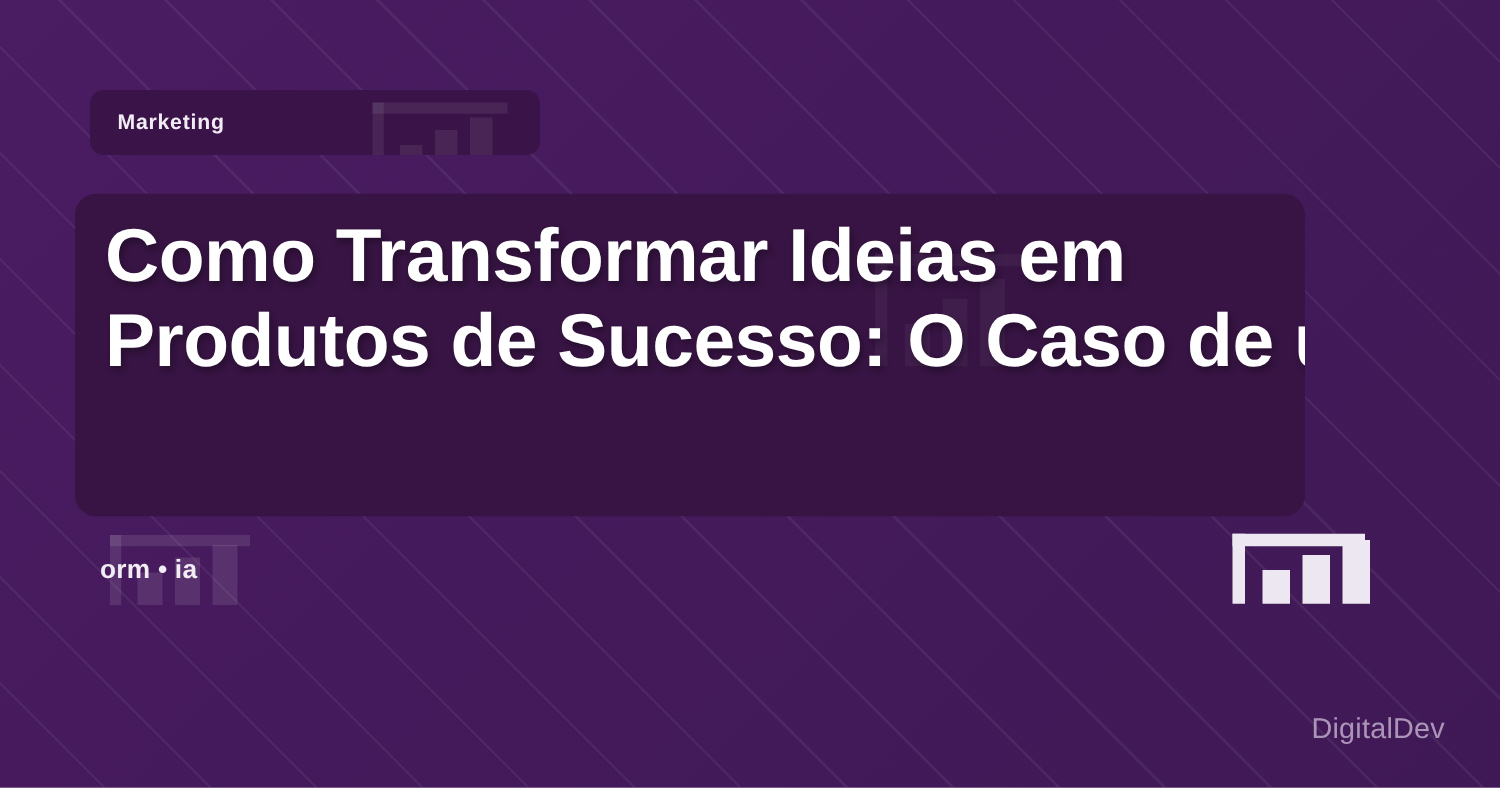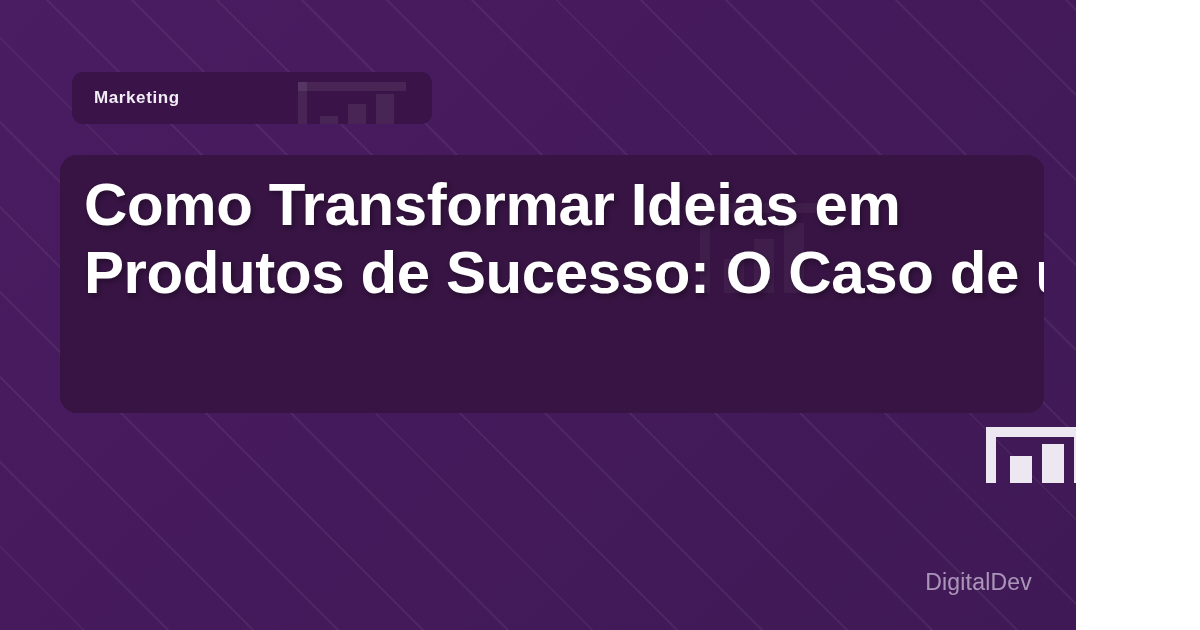--- a/index.html
+++ b/index.html
@@ -5,21 +5,21 @@
   * { margin:0; padding:0; box-sizing:border-box; }
 
   html, body {
     width:1200px; height:630px;
     overflow:hidden;
     font-family:"Liberation Sans", sans-serif;
   }
 
   #og-card {
     position:relative;
-    width:1076px; height:630px;
+    width:1200px; height:630px;
     background:#461A5E;
     background-image:linear-gradient(135deg,#4A1C62 0%,#451A5C 45%,#3F1955 100%);
     overflow:hidden;
   }
 
   
   #stripes {
     position:absolute; inset:0;
     background-image:repeating-linear-gradient(
         45deg,
@@ -154,20 +154,30 @@
     <div class="chartmark" id="title-wm">
       <span class="cm-frame-top"></span>
       <span class="cm-frame-left"></span>
       <span class="cm-bar b1"></span>
       <span class="cm-bar b2"></span>
       <span class="cm-bar b3"></span>
     </div>
     <h1 id="title-text">Como Transformar Ideias em Produtos de Sucesso: O Caso de um</h1>
   </div>
 
+  <div id="brand">
+    <div class="chartmark" id="brand-wm">
+      <span class="cm-frame-top"></span>
+      <span class="cm-frame-left"></span>
+      <span class="cm-bar b1"></span>
+      <span class="cm-bar b2"></span>
+      <span class="cm-bar b3"></span>
+    </div>
+    <span id="brand-name">orm • ia</span>
+  </div>
 
   <div class="chartmark" id="chart-icon">
     <span class="cm-frame-top"></span>
     <span class="cm-frame-left"></span>
     <span class="cm-bar b1"></span>
     <span class="cm-bar b2"></span>
     <span class="cm-bar b3"></span>
   </div>
 
   <div id="site-name">DigitalDev</div>

